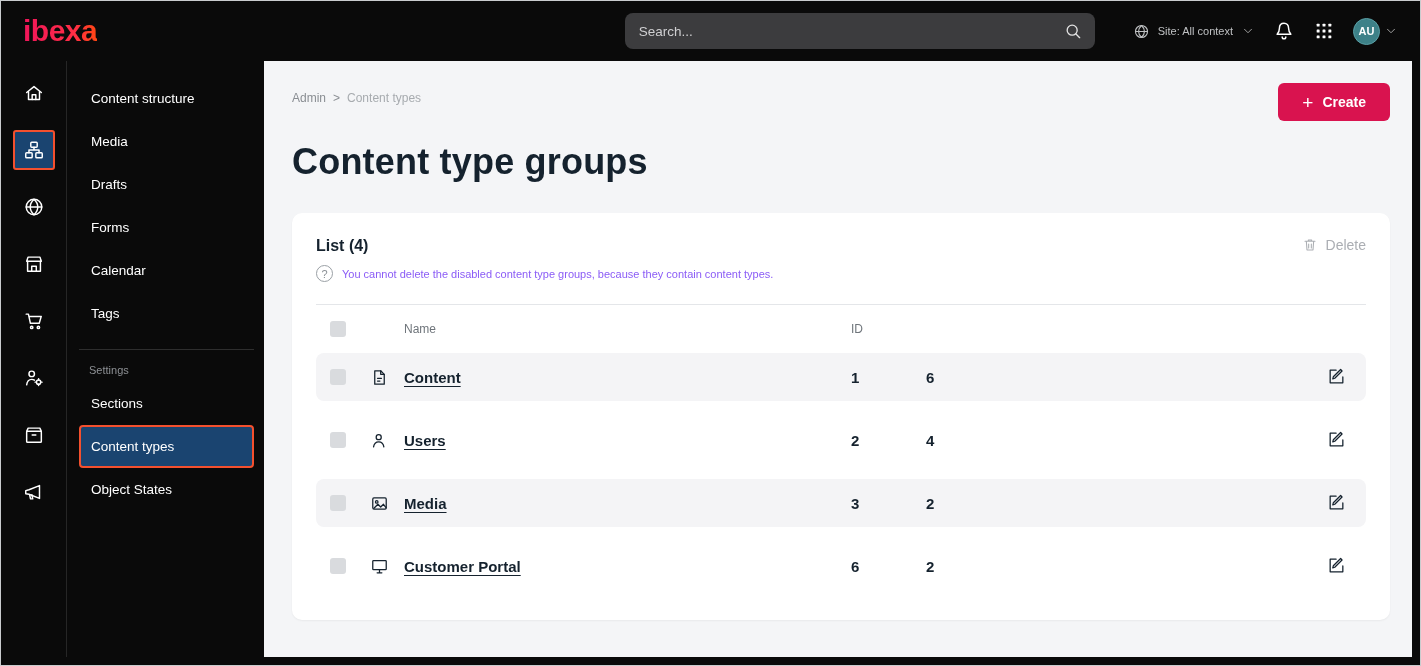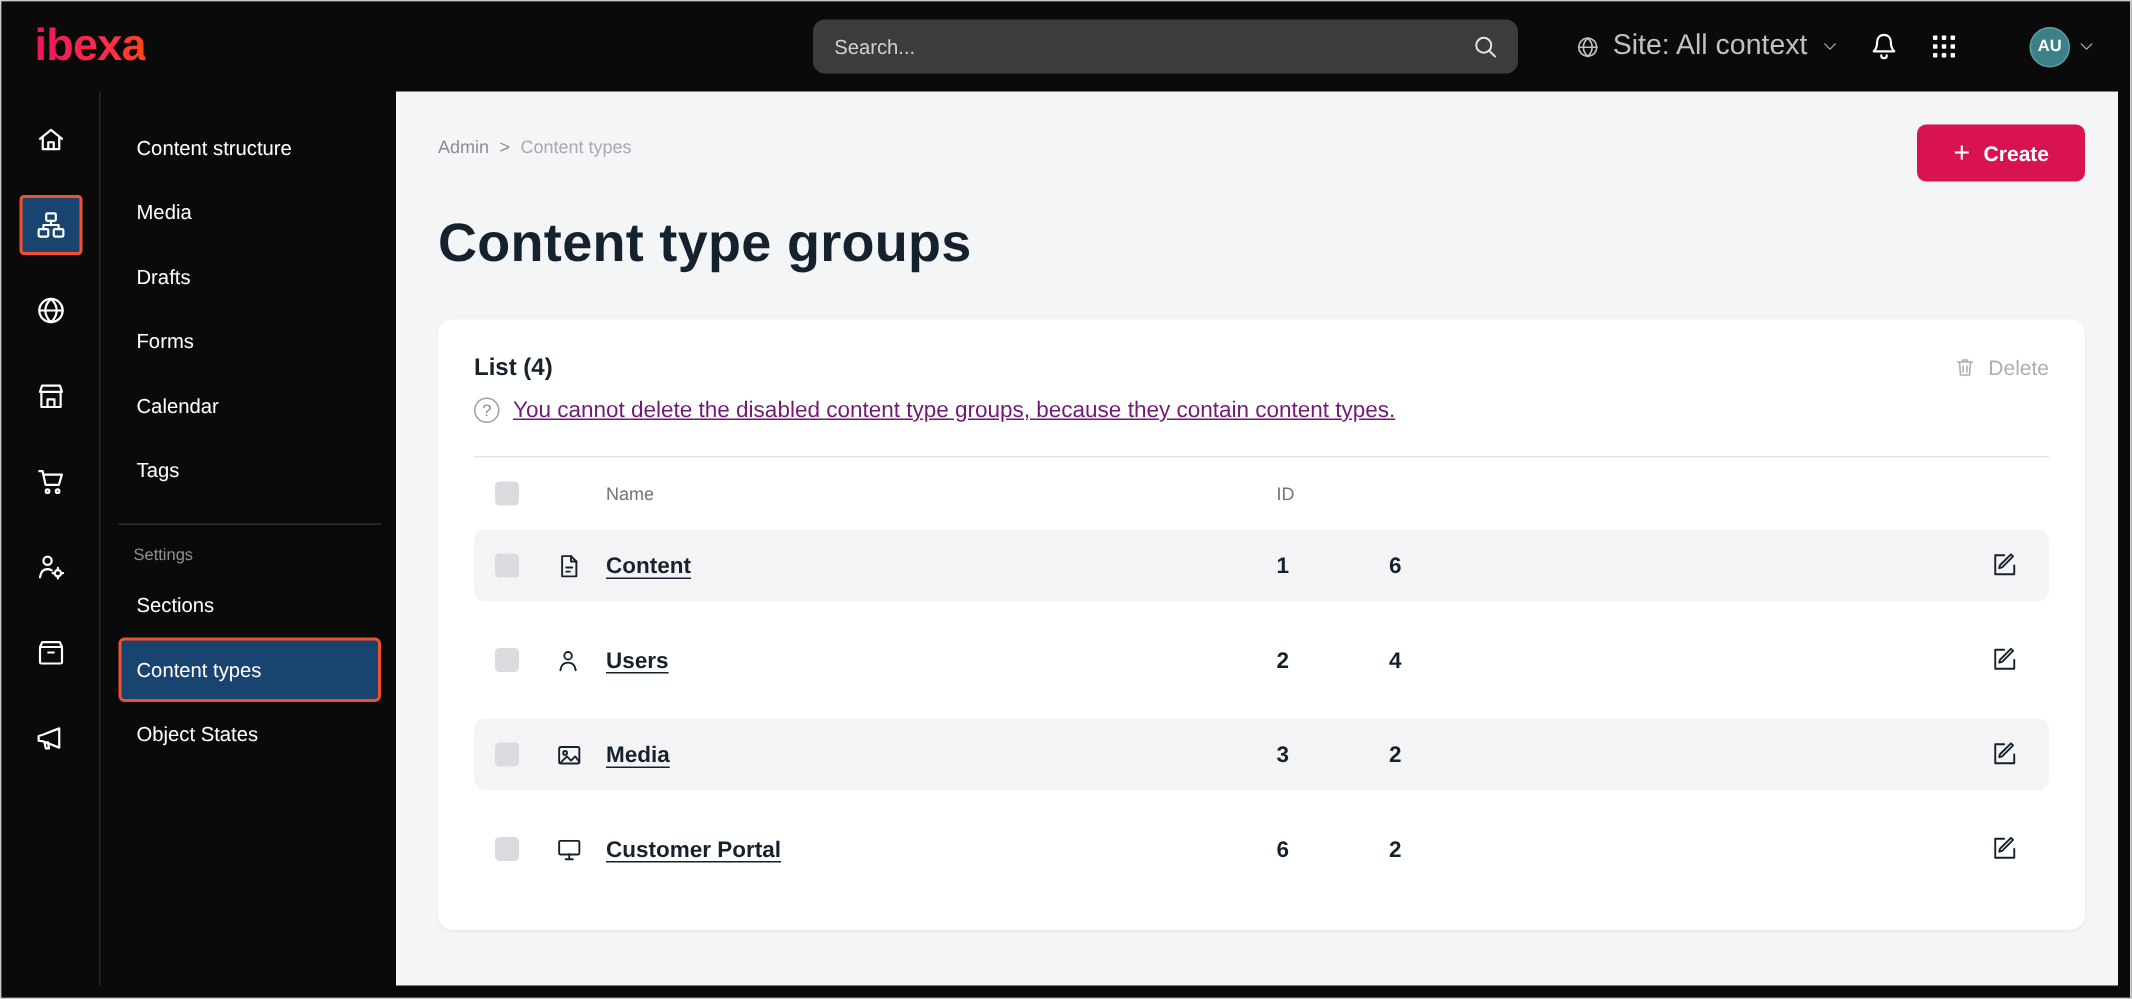--- a/index.html
+++ b/index.html
@@ -14,23 +14,23 @@
         background:linear-gradient(90deg,#f0155a 0%,#ff2e45 70%,#ff4713 100%);
         -webkit-background-clip:text;background-clip:text;color:transparent;line-height:1;}
   .search-wrap{margin-left:auto;position:relative;width:470px;}
   .search-wrap input{
     width:100%;height:36px;background:#3c3c3e;border:none;border-radius:8px;
     color:#e8e8e8;font-size:13.5px;padding:0 42px 0 14px;outline:none;font-family:Liberation Sans, sans-serif;
   }
   .search-wrap input::placeholder{color:#cfcfd1;}
   .search-ic{position:absolute;right:12px;top:8px;width:20px;height:20px;color:#e3e3e3;}
   .top-right{display:flex;align-items:center;gap:18px;margin-left:22px;}
-  .site-sel{display:flex;align-items:center;gap:8px;color:#bfc1c3;font-size:19px;cursor:pointer;}
+  .site-sel{display:flex;align-items:center;gap:8px;color:#bfc1c3;font-size:11px;cursor:pointer;}
   .topbtn{background:none;border:none;color:#fff;width:22px;height:22px;cursor:pointer;padding:0;}
-  .avatar-wrap{display:flex;align-items:center;gap:4px;cursor:pointer;margin-left:28px;}
+  .avatar-wrap{display:flex;align-items:center;gap:4px;cursor:pointer;}
   .avatar{width:27px;height:27px;border-radius:50%;background:#3d8188;color:#fff;font-size:11px;font-weight:700;
           display:flex;align-items:center;justify-content:center;border:1px solid #5aa0a6;}
   .chev{width:14px;height:14px;color:#a9a9a9;}
   
   .bodyrow{flex:1;display:flex;min-height:0;padding:0 8px 8px 0;background:#0a0a0a;}
   
   .iconbar{width:65px;flex:0 0 auto;display:flex;flex-direction:column;align-items:center;padding-top:12px;gap:17px;}
   .icon-btn{width:42px;height:40px;display:flex;align-items:center;justify-content:center;background:none;
             border:2px solid transparent;border-radius:3px;color:#fff;cursor:pointer;}
   .icon-btn svg{width:22px;height:22px;}
@@ -50,21 +50,21 @@
               font-size:14px;font-weight:600;display:flex;align-items:center;gap:9px;cursor:pointer;font-family:"Liberation Sans",sans-serif;}
   .create-plus{font-size:19px;font-weight:400;line-height:1;}
   .page-title{margin-top:20px;font-size:36px;font-weight:800;color:#15222e;letter-spacing:.2px;}
   
   .card{margin-top:30px;background:#fff;border-radius:10px;padding:24px 24px 30px;box-shadow:0 1px 2px rgba(0,0,0,.05);}
   .card-head{display:flex;justify-content:space-between;align-items:flex-start;}
   .list-title{font-size:16px;font-weight:700;color:#15222e;}
   .info-line{display:flex;align-items:center;gap:9px;margin-top:10px;}
   .q-icon{width:17px;height:17px;border:1px solid #9aa0a5;border-radius:50%;color:#8a9095;font-size:11px;
           display:flex;align-items:center;justify-content:center;flex:0 0 auto;}
-  .info-text{font-size:15px;color:#701a75;text-decoration:underline;}
+  .info-text{font-size:11px;color:#8b5cf6;}
   .delete-btn{background:none;border:none;color:#abaeb3;font-size:14px;display:flex;align-items:center;gap:8px;
               cursor:default;margin-top:0;font-family:"Liberation Sans",sans-serif;}
   .delete-btn svg{width:16px;height:16px;}
   
   .table{margin-top:22px;border-top:1px solid #e4e6e9;}
   .trow{display:grid;grid-template-columns:40px 34px 1fr 75px 400px 40px;align-items:center;padding:0 0 0 14px;}
   .thead{height:48px;font-size:12px;color:#6f757b;}
   .rows{display:flex;flex-direction:column;gap:15px;}
   .data-row{height:48px;border-radius:8px;}
   .data-row:nth-child(odd){background:#f4f4f6;}

